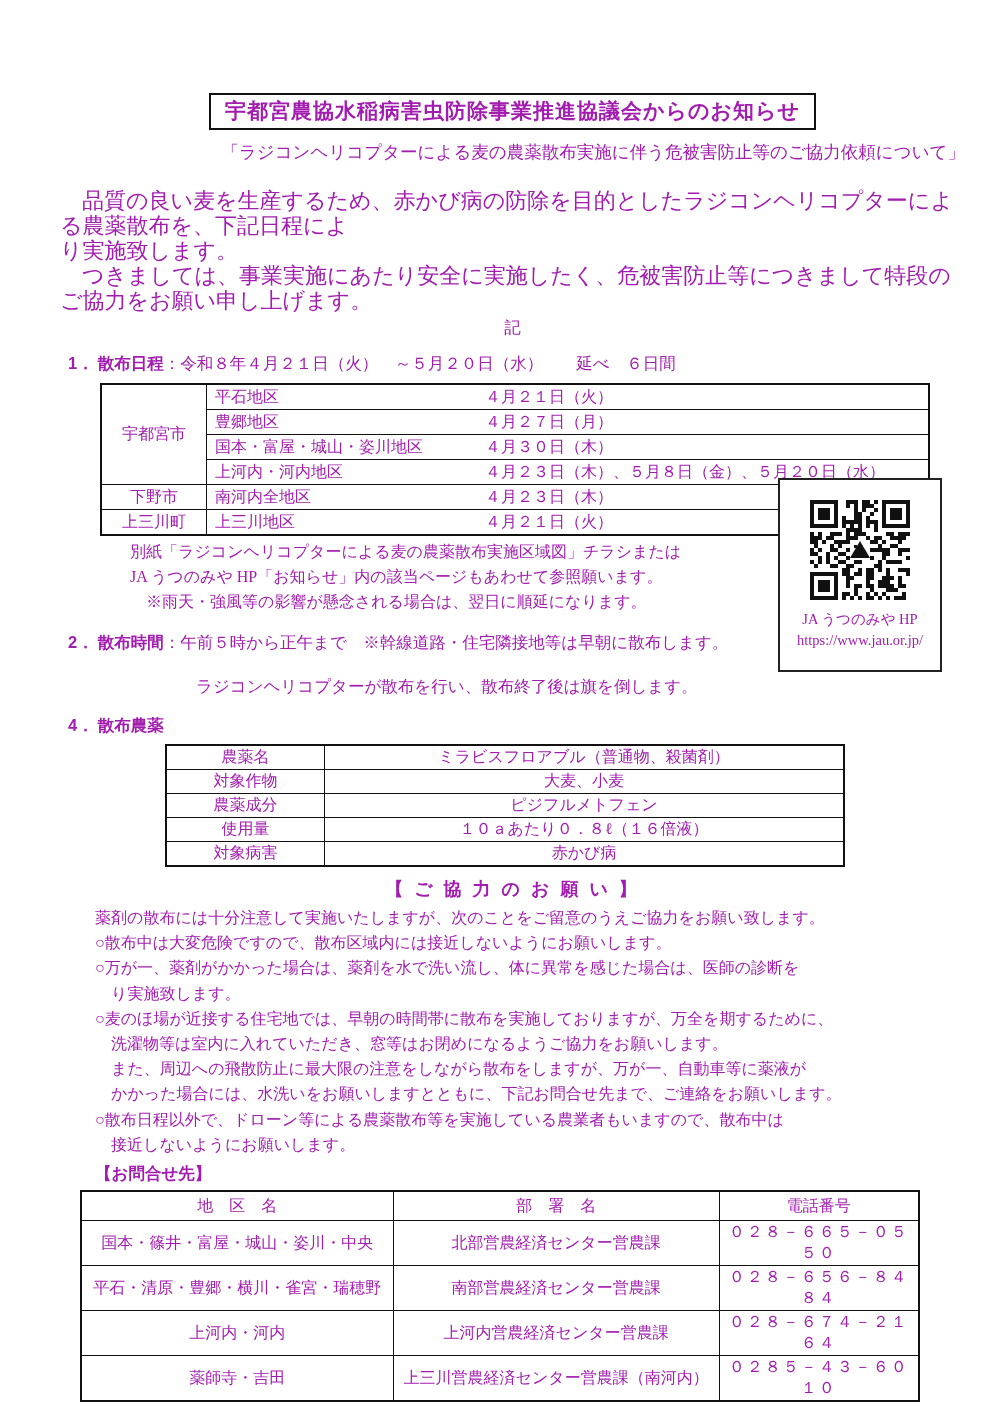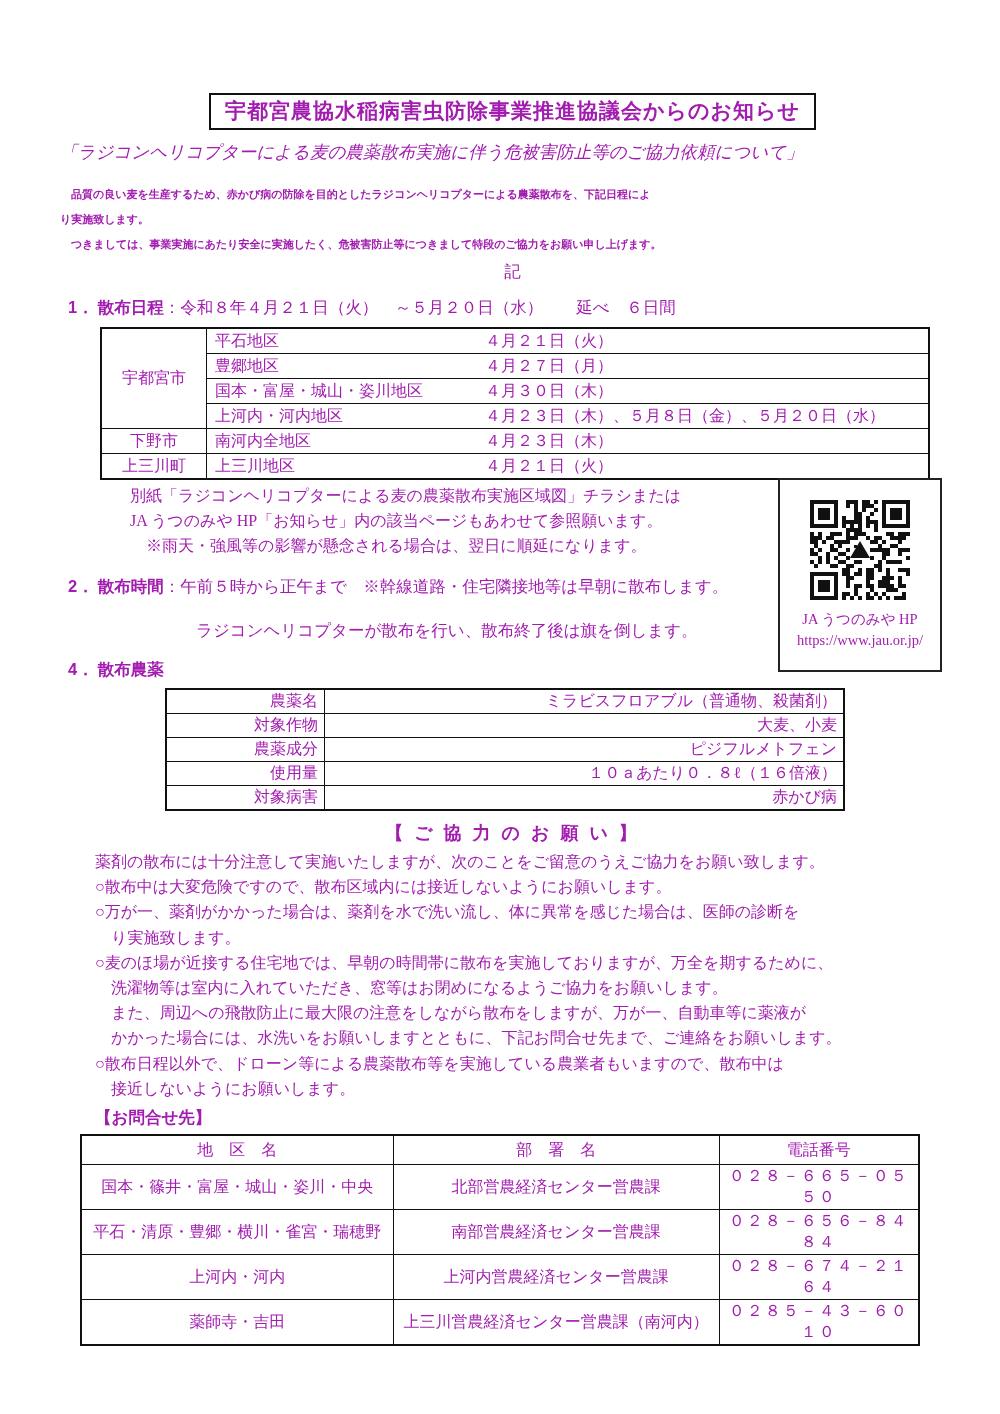--- a/index.html
+++ b/index.html
@@ -5,24 +5,24 @@
   html,body{margin:0;padding:0;background:#ffffff;}
   .page{position:relative;width:1000px;height:1414px;background:#ffffff;color:#a21caf;
         font-family:"Liberation Serif","DejaVu Serif",serif;overflow:hidden;}
   .content{padding:93px 35px 0 60px;}
 
   
   .title-wrap{text-align:center;}
   .title-box{display:inline-block;border:2.5px solid #111;padding:2px 14px 3px;
              font-family:"Liberation Sans","DejaVu Sans",sans-serif;font-weight:bold;
              font-size:21px;letter-spacing:1px;}
-  .subtitle{text-align:left;margin-top:10px;font-size:17.5px;font-style:italic;}
-
-  
-  .intro{margin-top:18px;font-size:11px;line-height:25px;font-weight:bold;}
+  .subtitle{text-align:right;margin-top:10px;font-size:17.5px;}
+
+  
+  .intro{margin-top:24px;font-size:22px;line-height:25px;}
   .record-mark{text-align:center;margin-top:4px;font-size:16.5px;}
 
   
   .sec{margin-left:8px;font-size:16.5px;line-height:24px;}
   .sec-strong{font-family:"Liberation Sans","DejaVu Sans",sans-serif;font-weight:bold;}
   .mt12{margin-top:12px;} .mt14{margin-top:14px;} .mt16{margin-top:16px;} .mt20{margin-top:20px;}
   .sec3-line2{margin-left:128px;}
 
   
   table{border-collapse:collapse;}
@@ -35,21 +35,21 @@
   .notes{margin:3px 0 0 70px;font-size:16px;line-height:25px;}
 
   
   .qr-box{position:absolute;left:778px;top:478px;width:160px;height:190px;border:2px solid #222;
           text-align:center;background:#fff;}
   .qr-box svg{margin-top:20px;}
   .qr-caption{font-size:14.5px;margin-top:6px;}
   .qr-url{font-size:14.5px;margin-top:3px;font-family:"Liberation Serif","DejaVu Serif",serif;}
 
   
-  .pest{margin:6px 0 0 105px;width:680px;font-size:16px;border:2px solid #111;text-align:right;}
+  .pest{margin:6px 0 0 105px;width:680px;font-size:16px;border:2px solid #111;text-align:center;}
   .pest td{border:1.5px solid #111;height:21px;padding:1px 6px;}
   .pest td.rlabel{width:145px;}
 
   
   .coop-heading{text-align:center;margin-top:10px;font-family:"Liberation Sans","DejaVu Sans",sans-serif;
                 font-weight:bold;font-size:18px;letter-spacing:3px;}
   .coop-lines{margin:4px 0 0 35px;font-size:16px;line-height:25.2px;}
 
   
   .organizer{margin-top:14px;font-family:"Liberation Sans","DejaVu Sans",sans-serif;

